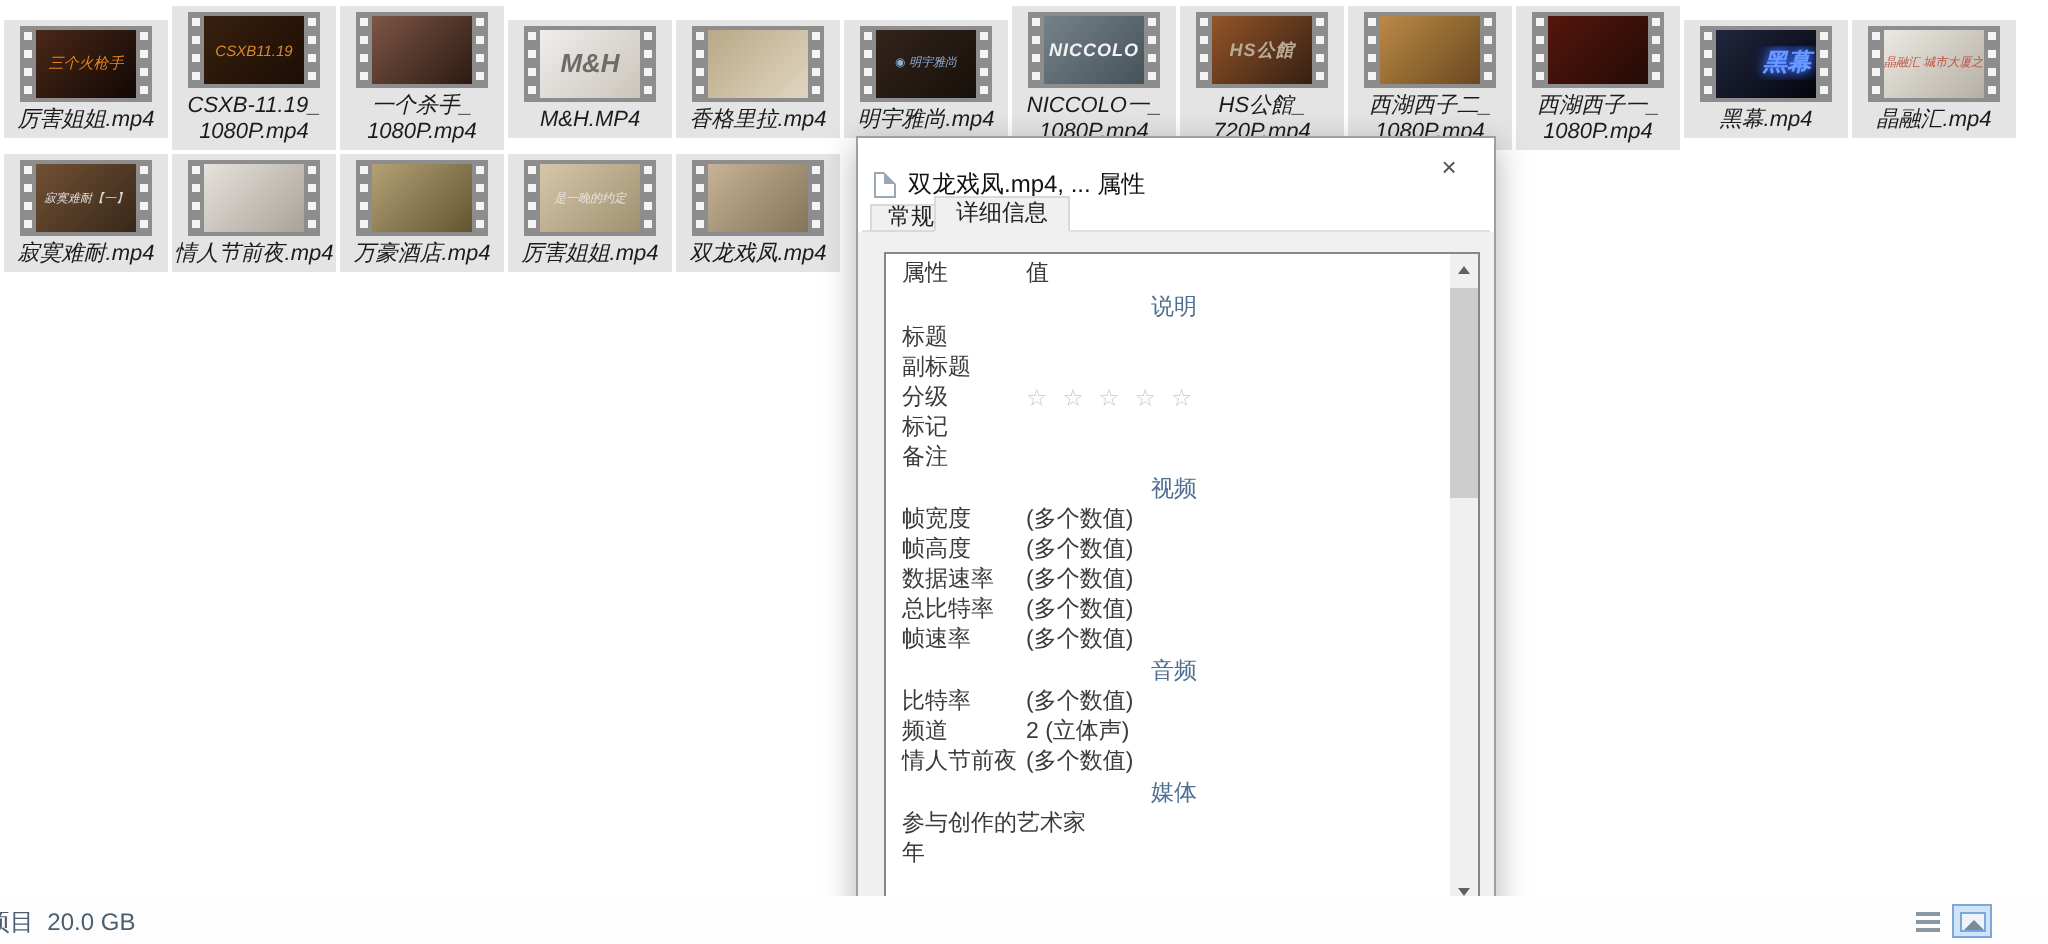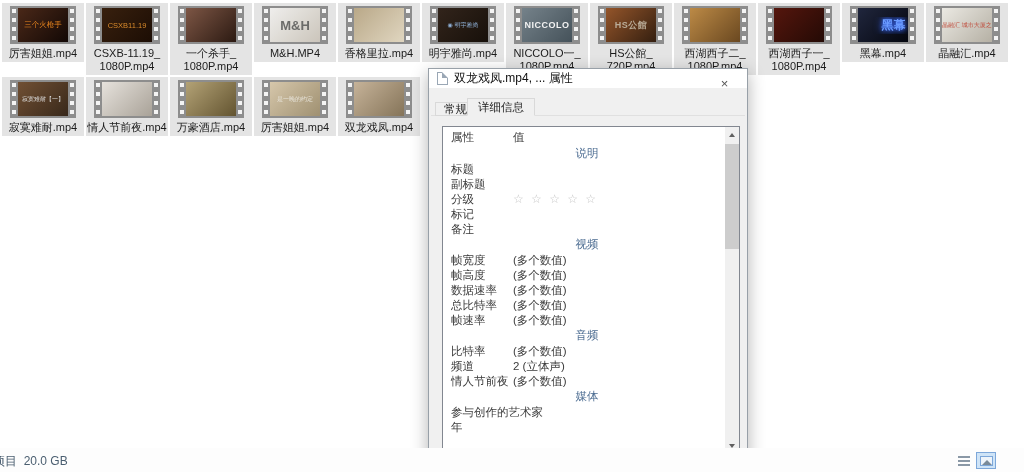--- a/index.html
+++ b/index.html
@@ -1,21 +1,21 @@
 <!DOCTYPE html>
 <html><head>
 <meta charset="utf-8">
 <style>
   * { margin:0; padding:0; box-sizing:border-box; }
   html,body { width:1024px; height:472px; overflow:hidden; background:#fff;
     font-family:"Liberation Sans","DejaVu Sans",sans-serif; }
   .stage { position:relative; width:1024px; height:472px; overflow:hidden; background:#fff; }
 
   
-  .file-row { position:absolute; left:1px; display:flex; align-items:flex-start; }
+  .file-row { position:absolute; left:1px; display:flex; align-items:center;font-style:italic; }
   .row1 { top:3px; }
   .row2 { top:77px; }
   .file-item { width:82px; margin:0 1px; background:#e4e4e4; padding:3px 0 2px;
     display:flex; flex-direction:column; align-items:center; }
   .film { width:66px; height:38px; background:#8d8d8d; display:flex; align-items:stretch;
     padding:2px 1px; flex:none; }
   .holes { width:6px; flex:none;
     background-image:repeating-linear-gradient(to bottom,#f4f4f4 0 4px, rgba(0,0,0,0) 4px 9px);
     background-size:4px calc(100% - 1px); background-repeat:no-repeat; background-position:1px 1px; }
   .thumb { flex:1; margin:0 1px; position:relative; display:flex; align-items:center;
@@ -25,21 +25,21 @@
   .ov-mid  { font-size:9px;  font-weight:bold; letter-spacing:.5px; }
   .ov-small{ font-size:7.5px; }
   .ov-tiny { font-size:6px; }
   .ov-glow { font-size:12px; font-weight:bold; text-shadow:0 0 4px #3d6cff,0 0 9px #3d6cff; }
   .file-label { margin-top:3px; font-size:11px; line-height:13px; color:#1b1b1b;
     text-align:center; white-space:pre-line; max-width:80px; }
 
   
   .dialog { position:absolute; left:428px; top:68px; width:320px; height:420px;
     background:#f0f0f0; border:1px solid #98a0a8; box-shadow:0 5px 16px rgba(0,0,0,.30); }
-  .titlebar { position:absolute; left:0; top:0; right:0; height:19px; background:#fff;
+  .titlebar { position:absolute; left:0; top:0; right:0; height:47px; background:#fff;
     display:flex; align-items:center; padding-left:8px; }
   .doc-icon { width:11px; height:13px; border:1px solid #9aa7b5; background:#fff; position:relative; flex:none; }
   .doc-icon::after { content:""; position:absolute; right:-1px; top:-1px; border:3px solid #fff;
     border-left-color:#9aa7b5; border-bottom-color:#9aa7b5; width:0; height:0; }
   .dlg-title { margin-left:6px; font-size:12px; color:#111; white-space:nowrap; }
   .close-btn { position:absolute; right:0; top:0; width:45px; height:29px; display:flex;
     align-items:center; justify-content:center; font-size:13px; color:#555; cursor:default; }
   .tabline { position:absolute; left:2px; right:2px; top:46px; height:1px; background:#e0e0e0; }
   .tab { position:absolute; font-size:11.5px; color:#222; background:#f0f0f0;
     border:1px solid #d9d9d9; text-align:center; }

